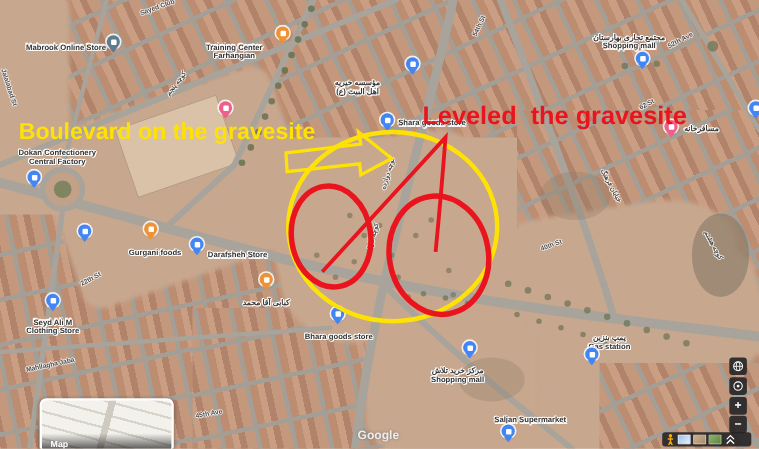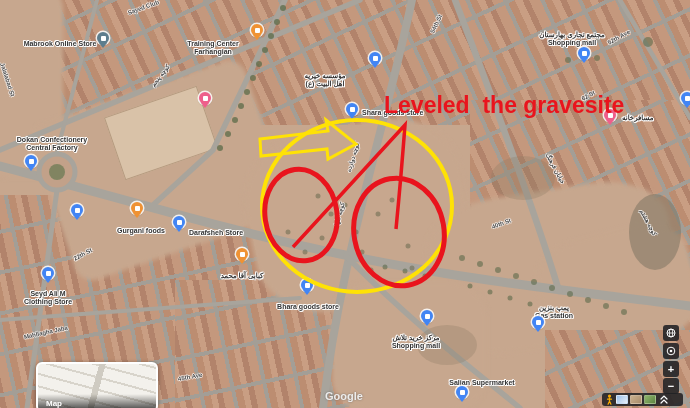--- a/index.html
+++ b/index.html
@@ -356,20 +356,21 @@
     </div>
 
   <svg class="anno" width="690" height="408" viewBox="0 0 690 408">
     <ellipse cx="357" cy="206" rx="95" ry="86" fill="none" stroke="var(--anno-yellow,#ffe205)" stroke-width="4"></ellipse>
     <ellipse cx="301" cy="215" rx="36" ry="46" fill="none" stroke="var(--anno-red,#e9141d)" stroke-width="5" transform="rotate(-8 301 215)"></ellipse>
     <ellipse cx="399" cy="232" rx="45" ry="54" fill="none" stroke="var(--anno-red,#e9141d)" stroke-width="5" transform="rotate(-10 399 232)"></ellipse>
     <path d="M293,247 L405,125 C402,165 399,198 396,229" fill="none" stroke="var(--anno-red,#e9141d)" stroke-width="3.5"></path>
     <polygon points="260,139 328,131 326,120 356,144 328,159 327,149 261,156" fill="none" stroke="var(--anno-yellow,#ffe205)" stroke-width="3"></polygon>
   </svg>
 
+  <div class="big-text boulevard-text">Boulevard on the gravesite</div>
   <div class="big-text leveled-text">Leveled  the gravesite</div>
 
   <div class="watermark">Google</div>
 
   <div class="map-box">
     <div class="shade"></div>
     <div class="map-label">Map</div>
   </div>
 
   <div class="ctl-btn" style="top:325px;">

